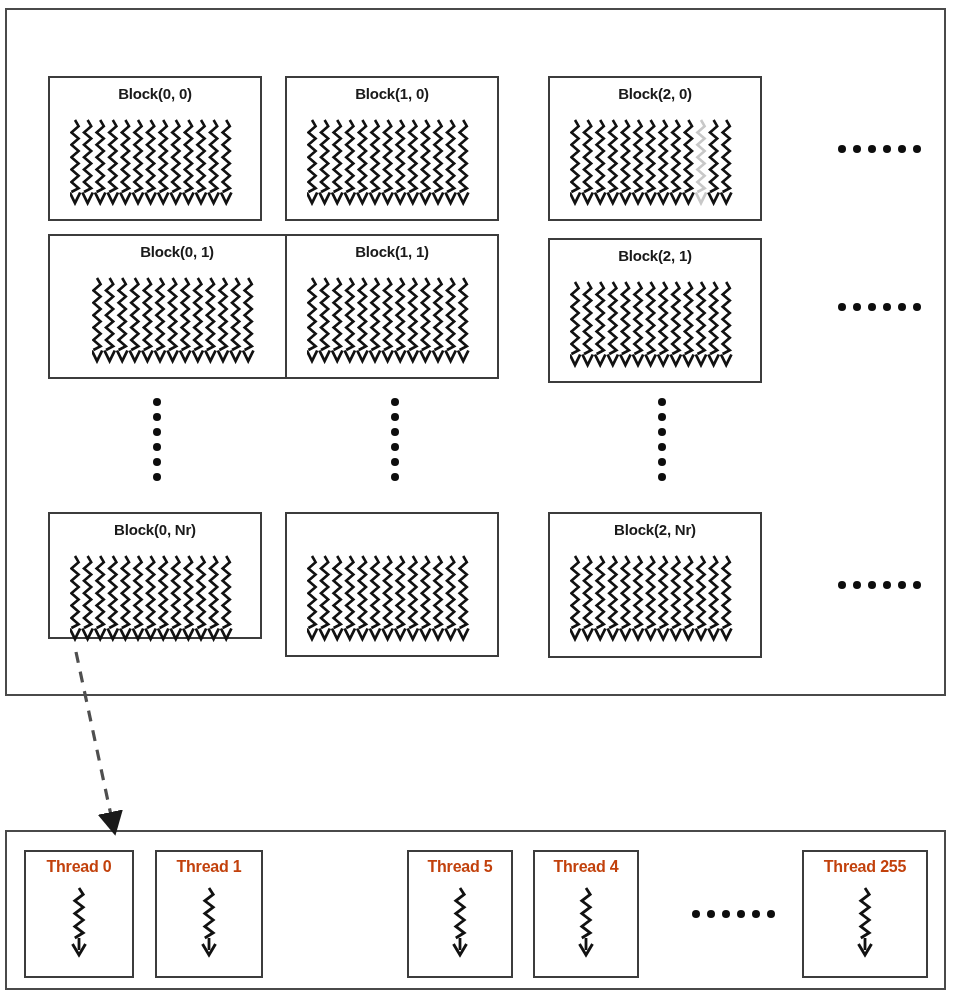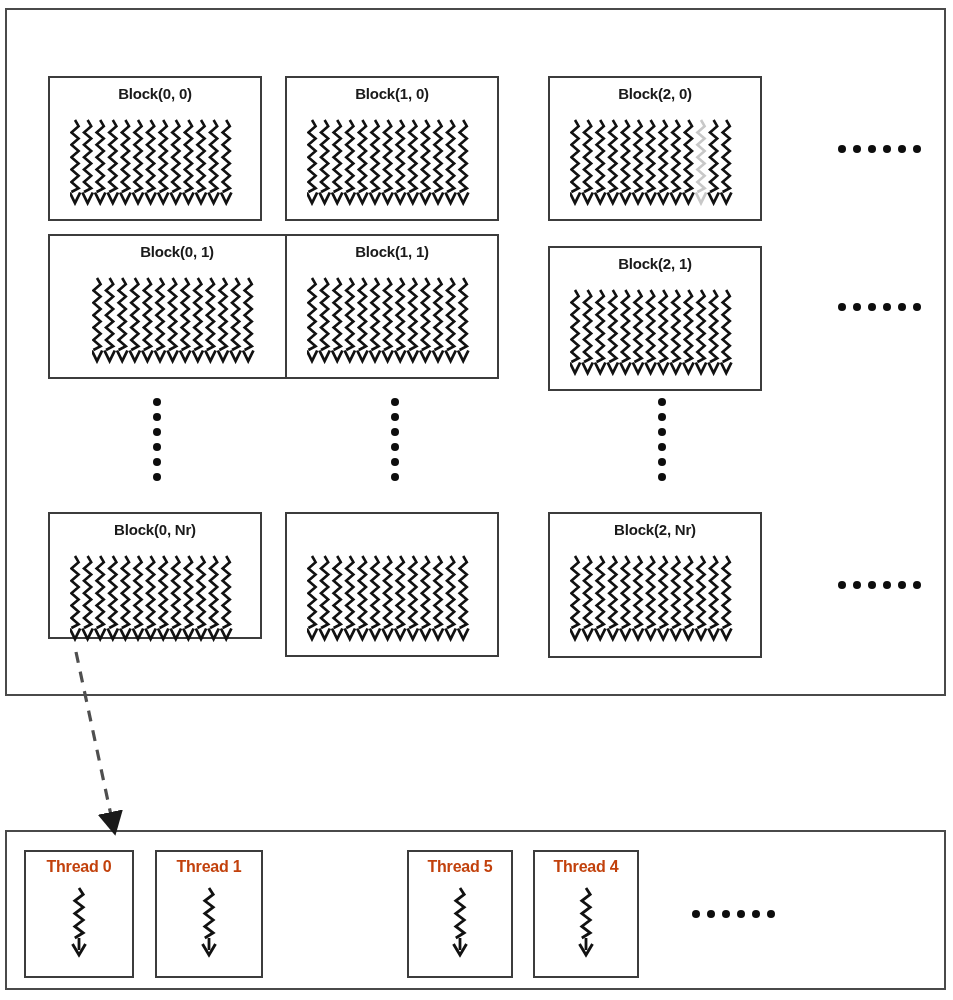--- a/index.html
+++ b/index.html
@@ -320,21 +320,21 @@
             <path d="M113.20,74.50 L118.40,85.00 L123.60,74.50" fill="none" stroke="#111111" stroke-width="2.8" stroke-linejoin="miter" stroke-linecap="butt"></path>
             <path d="M131,2 L134.60,8.20 L127.40,14.40 L134.60,20.60 L127.40,26.80 L134.60,33.00 L127.40,39.20 L134.60,45.40 L127.40,51.60 L134.60,57.80 L127.40,64.00 L134.60,70.20 L127.40,74.00" fill="none" stroke="#111111" stroke-width="2.6" stroke-linejoin="miter" stroke-linecap="butt"></path>
             <path d="M125.80,74.50 L131.00,85.00 L136.20,74.50" fill="none" stroke="#111111" stroke-width="2.8" stroke-linejoin="miter" stroke-linecap="butt"></path>
             <path d="M143.6,2 L147.20,8.20 L140.00,14.40 L147.20,20.60 L140.00,26.80 L147.20,33.00 L140.00,39.20 L147.20,45.40 L140.00,51.60 L147.20,57.80 L140.00,64.00 L147.20,70.20 L140.00,74.00" fill="none" stroke="#111111" stroke-width="2.6" stroke-linejoin="miter" stroke-linecap="butt"></path>
             <path d="M138.40,74.50 L143.60,85.00 L148.80,74.50" fill="none" stroke="#111111" stroke-width="2.8" stroke-linejoin="miter" stroke-linecap="butt"></path>
             <path d="M156.2,2 L159.80,8.20 L152.60,14.40 L159.80,20.60 L152.60,26.80 L159.80,33.00 L152.60,39.20 L159.80,45.40 L152.60,51.60 L159.80,57.80 L152.60,64.00 L159.80,70.20 L152.60,74.00" fill="none" stroke="#111111" stroke-width="2.6" stroke-linejoin="miter" stroke-linecap="butt"></path>
             <path d="M151.00,74.50 L156.20,85.00 L161.40,74.50" fill="none" stroke="#111111" stroke-width="2.8" stroke-linejoin="miter" stroke-linecap="butt"></path>
           </svg>
         </div>
       </div>
-      <div class="block-box" style="left: 541px; top: 236px; width: 214px; height: 145px;">
+      <div class="block-box" style="left: 541px; top: 228px; width: 214px; height: 145px;">
         <div class="block-title">Block(2, 1)</div>
         <div class="block-squiggles">
           <svg width="169.79999999999998" height="88" viewBox="0 0 169.79999999999998 88" xmlns="http://www.w3.org/2000/svg">
             <path d="M5,2 L8.60,8.20 L1.40,14.40 L8.60,20.60 L1.40,26.80 L8.60,33.00 L1.40,39.20 L8.60,45.40 L1.40,51.60 L8.60,57.80 L1.40,64.00 L8.60,70.20 L1.40,74.00" fill="none" stroke="#111111" stroke-width="2.6" stroke-linejoin="miter" stroke-linecap="butt"></path>
             <path d="M-0.20,74.50 L5.00,85.00 L10.20,74.50" fill="none" stroke="#111111" stroke-width="2.8" stroke-linejoin="miter" stroke-linecap="butt"></path>
             <path d="M17.6,2 L21.20,8.20 L14.00,14.40 L21.20,20.60 L14.00,26.80 L21.20,33.00 L14.00,39.20 L21.20,45.40 L14.00,51.60 L21.20,57.80 L14.00,64.00 L21.20,70.20 L14.00,74.00" fill="none" stroke="#111111" stroke-width="2.6" stroke-linejoin="miter" stroke-linecap="butt"></path>
             <path d="M12.40,74.50 L17.60,85.00 L22.80,74.50" fill="none" stroke="#111111" stroke-width="2.8" stroke-linejoin="miter" stroke-linecap="butt"></path>
             <path d="M30.2,2 L33.80,8.20 L26.60,14.40 L33.80,20.60 L26.60,26.80 L33.80,33.00 L26.60,39.20 L33.80,45.40 L26.60,51.60 L33.80,57.80 L26.60,64.00 L33.80,70.20 L26.60,74.00" fill="none" stroke="#111111" stroke-width="2.6" stroke-linejoin="miter" stroke-linecap="butt"></path>
             <path d="M25.00,74.50 L30.20,85.00 L35.40,74.50" fill="none" stroke="#111111" stroke-width="2.8" stroke-linejoin="miter" stroke-linecap="butt"></path>
             <path d="M42.8,2 L46.40,8.20 L39.20,14.40 L46.40,20.60 L39.20,26.80 L46.40,33.00 L39.20,39.20 L46.40,45.40 L39.20,51.60 L46.40,57.80 L39.20,64.00 L46.40,70.20 L39.20,74.00" fill="none" stroke="#111111" stroke-width="2.6" stroke-linejoin="miter" stroke-linecap="butt"></path>
@@ -534,20 +534,30 @@
       <div class="thread-box" style="left: 526px; top: 18px; width: 106px; height: 128px;">
         <div class="thread-title">Thread 4</div>
         <div class="thread-squiggle">
           <svg width="26" height="72" viewBox="0 0 26 72" xmlns="http://www.w3.org/2000/svg">
             <path d="M13,2 L17.20,8.40 L8.80,14.80 L17.20,21.20 L8.80,27.60 L17.20,34.00 L8.80,40.40 L17.20,46.80 L8.80,52.00" fill="none" stroke="#111111" stroke-width="2.8" stroke-linejoin="miter"></path>
             <path d="M13,52.00 L13,64" fill="none" stroke="#111111" stroke-width="2.8"></path>
             <path d="M6.5,58 L13,69 L19.5,58" fill="none" stroke="#111111" stroke-width="2.9" stroke-linejoin="miter"></path>
           </svg>
         </div>
       </div>
+      <div class="thread-box" style="left: 795px; top: 18px; width: 126px; height: 128px;">
+        <div class="thread-title">Thread 255</div>
+        <div class="thread-squiggle">
+          <svg width="26" height="72" viewBox="0 0 26 72" xmlns="http://www.w3.org/2000/svg">
+            <path d="M13,2 L17.20,8.40 L8.80,14.80 L17.20,21.20 L8.80,27.60 L17.20,34.00 L8.80,40.40 L17.20,46.80 L8.80,52.00" fill="none" stroke="#111111" stroke-width="2.8" stroke-linejoin="miter"></path>
+            <path d="M13,52.00 L13,64" fill="none" stroke="#111111" stroke-width="2.8"></path>
+            <path d="M6.5,58 L13,69 L19.5,58" fill="none" stroke="#111111" stroke-width="2.9" stroke-linejoin="miter"></path>
+          </svg>
+        </div>
+      </div>
       <div class="dots-h" style="left: 685px; top: 78px;">
         <span class="dot"></span>
         <span class="dot"></span>
         <span class="dot"></span>
         <span class="dot"></span>
         <span class="dot"></span>
         <span class="dot"></span>
       </div>
     </div>
 

